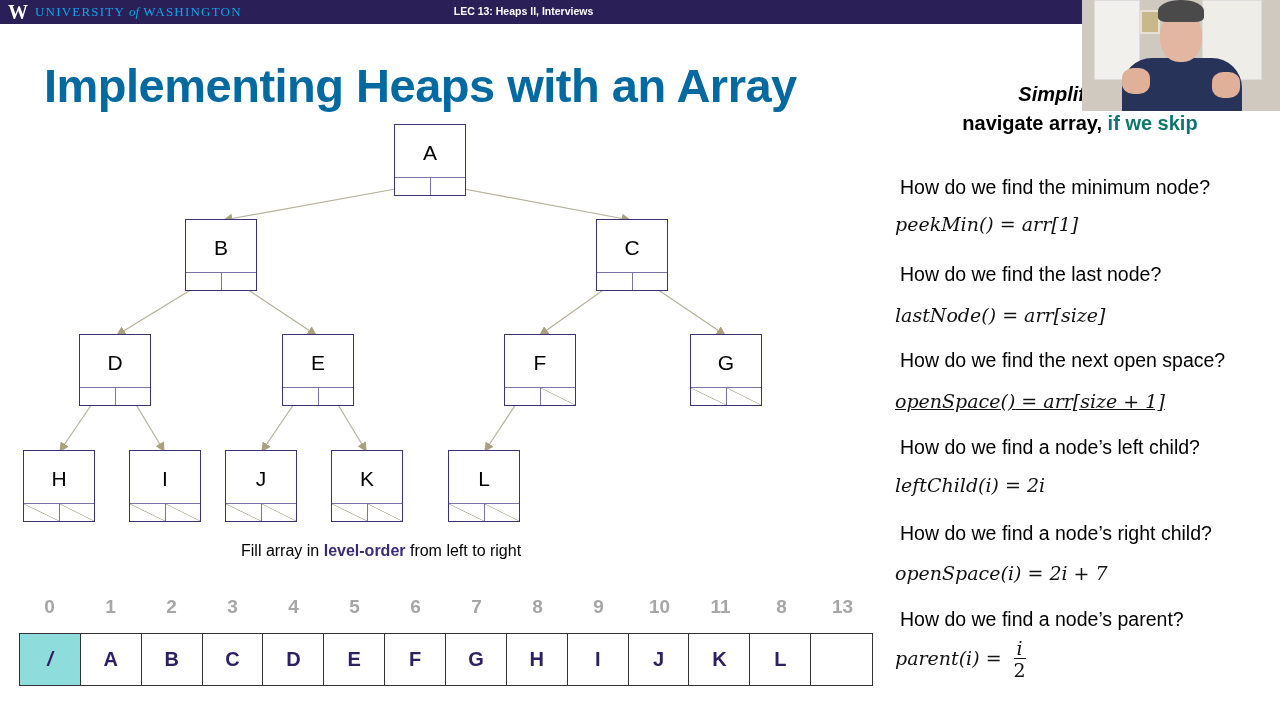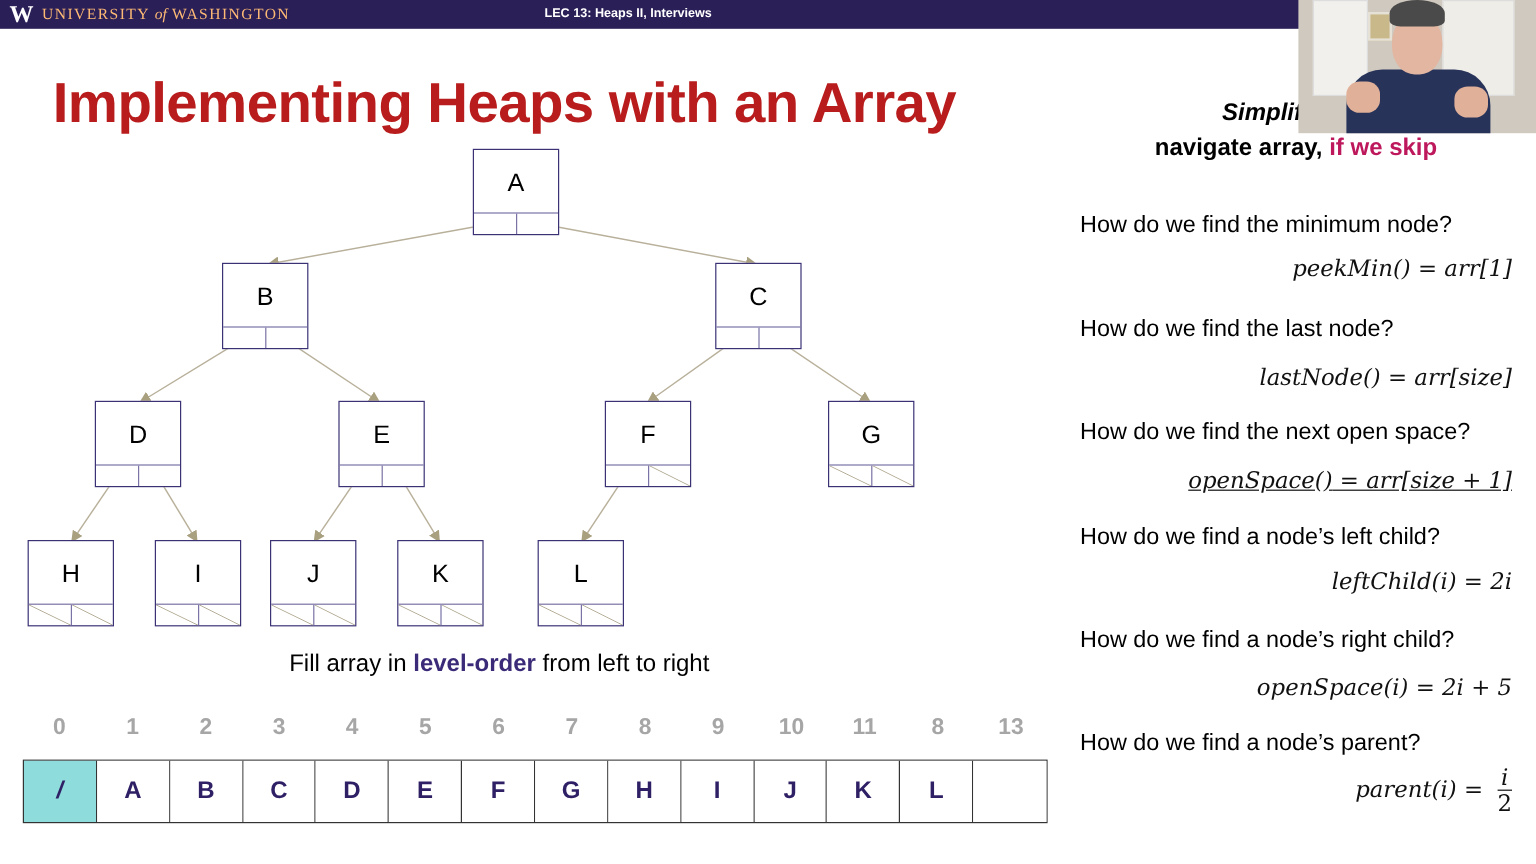--- a/index.html
+++ b/index.html
@@ -3,57 +3,57 @@
 <meta charset="utf-8">
 <style>
   * { box-sizing: border-box; margin: 0; padding: 0; }
   html, body { width: 1280px; height: 720px; overflow: hidden; background: #ffffff; }
   body { position: relative; font-family: "Liberation Sans", "DejaVu Sans", sans-serif; color: #000; }
 
   
   .topbar { position: absolute; left: 0; top: 0; width: 1280px; height: 24px; background: #2b1f58; color: #fff; }
   .uw-logo { position: absolute; left: 8px; top: 2px; display: flex; align-items: center; gap: 8px; }
   .uw-w { font-family: "Liberation Serif", "DejaVu Serif", serif; font-weight: bold; font-size: 20px; line-height: 20px; color: #fff; letter-spacing: -1px; }
-  .uw-name { font-family: "Liberation Serif", "DejaVu Serif", serif; font-size: 13px; letter-spacing: 1.2px; color: #fdba74; }
+  .uw-name { font-family: "Liberation Serif", "DejaVu Serif", serif; font-size: 13px; letter-spacing: 1.2px; color: #0ea5e9; }
   .uw-name i { font-style: italic; letter-spacing: 0; }
   .lec-title { position: absolute; left: 0; width: 1047px; top: 5px; text-align: center; font-size: 10.5px; font-weight: bold; color: #fff; }
 
   
-  .slide-title { position: absolute; left: 44px; top: 58px; font-size: 47px; font-weight: bold; letter-spacing: -0.5px; color: #b91c1c; }
+  .slide-title { position: absolute; left: 44px; top: 58px; font-size: 47px; font-weight: bold; letter-spacing: -0.5px; color: #0369a1; }
 
   
   .tree-svg { position: absolute; left: 0; top: 0; width: 900px; height: 540px; pointer-events: none; }
   .node { position: absolute; width: 72px; height: 72px; border: 1.5px solid #3b3276; background: #fff; }
   .node .label { position: absolute; left: 0; right: 0; top: 16px; text-align: center; font-size: 21px; color: #000; }
   .node .ptrs { position: absolute; left: 0; right: 0; bottom: 0; height: 18px; border-top: 1px solid #7a73a6; display: flex; }
   .node .ptr { flex: 1; position: relative; }
   .node .ptr + .ptr { border-left: 1px solid #7a73a6; }
   .node .ptr.null::after { content: ""; position: absolute; left: 0; bottom: 0; width: 100%; height: 100%;
     background: linear-gradient(to top right, transparent calc(50% - 0.7px), #b3ab94 50%, transparent calc(50% + 0.7px)); }
 
   
-  .caption { position: absolute; left: 241px; top: 542px; font-size: 20px; color: #000; text-align: right; }
+  .caption { position: absolute; left: 241px; top: 542px; font-size: 16px; color: #000; text-align: right; }
   .caption .hl { color: #3a2a78; font-weight: bold; }
 
   
   .idx-row { position: absolute; left: 19px; top: 596px; width: 854px; height: 24px; display: flex; }
   .idx { width: 61px; text-align: center; font-size: 19px; font-weight: bold; color: #a6a6a6; }
   .arr-row { position: absolute; left: 19px; top: 633px; width: 854px; height: 53px; display: flex; border: 1.5px solid #333; }
   .cell { width: 61px; height: 100%; border-right: 1.5px solid #333; display: flex; align-items: center; justify-content: center;
     font-size: 20px; font-weight: bold; color: #2f2066; background: #fff; }
   .cell:last-child { border-right: none; }
   .cell.skip { background: #8fdcdc; font-style: italic; }
 
   
   .right-panel { position: absolute; left: 895px; top: 80px; width: 385px; }
   .intro { position: absolute; left: 0; top: 0; width: 370px; text-align: center; font-size: 20px; font-weight: bold; line-height: 29px; }
   .intro .em { font-style: italic; }
-  .intro .teal { color: #be185d; }
+  .intro .teal { color: #0f766e; }
   .q { position: absolute; left: 5px; font-size: 19.5px; color: #000; white-space: nowrap; }
-  .f { position: absolute; left: 0; width: 365px; text-align: right; font-family: "DejaVu Serif", "Liberation Serif", serif; font-style: italic; font-size: 19px; color: #111; white-space: nowrap; }
+  .f { position: absolute; left: 0; width: 365px; text-align: left; font-family: "DejaVu Serif", "Liberation Serif", serif; font-style: italic; font-size: 19px; color: #111; white-space: nowrap; }
   .frac { display: inline-flex; flex-direction: column; align-items: center; vertical-align: middle; margin-left: 6px; }
   .frac .num { font-style: italic; line-height: 20px; border-bottom: 1.5px solid #111; padding: 0 3px; }
   .frac .den { font-style: normal; line-height: 22px; }
 
   
   .webcam { position: absolute; left: 1082px; top: 0; width: 198px; height: 111px; overflow: hidden; background: #cfc9bf; }
   .wc-door1 { position: absolute; left: 12px; top: 0; width: 46px; height: 80px; background: #f2f0ec; border: 1px solid #ddd; }
   .wc-door2 { position: absolute; left: 120px; top: 0; width: 60px; height: 80px; background: #efede7; border: 1px solid #ddd; }
   .wc-frame { position: absolute; left: 58px; top: 10px; width: 20px; height: 24px; background: #c9b98a; border: 2px solid #e6e1d6; }
   .wc-head { position: absolute; left: 78px; top: 10px; width: 42px; height: 52px; background: #e2b6a0; border-radius: 50% 50% 45% 45%; }
@@ -229,21 +229,21 @@
   <div class="q" style="top:183px;">How do we find the last node?</div>
   <div class="f" style="top:224px;"><span>lastNode()</span><span> = arr[size]</span></div>
 
   <div class="q" style="top:269px;">How do we find the next open space?</div>
   <div class="f" style="top:310px;text-decoration:underline;"><span>openSpace()</span><span> = arr[size + 1]</span></div>
 
   <div class="q" style="top:356px;">How do we find a node’s left child?</div>
   <div class="f" style="top:394px;"><span>leftChild(i)</span><span> = 2i</span></div>
 
   <div class="q" style="top:442px;">How do we find a node’s right child?</div>
-  <div class="f" style="top:482px;"><span>openSpace(i)</span><span> = 2i + 5</span></div>
+  <div class="f" style="top:482px;"><span>openSpace(i)</span><span> = 2i + 7</span></div>
 
   <div class="q" style="top:528px;">How do we find a node’s parent?</div>
   <div class="f" style="top:558px;"><span>parent(i)</span><span> = </span><span class="frac">
         <span class="num">i</span>
         <span class="den">2</span>
       </span></div>
 </div>
 
 <div class="webcam">
   <div class="wc-door1"></div>

